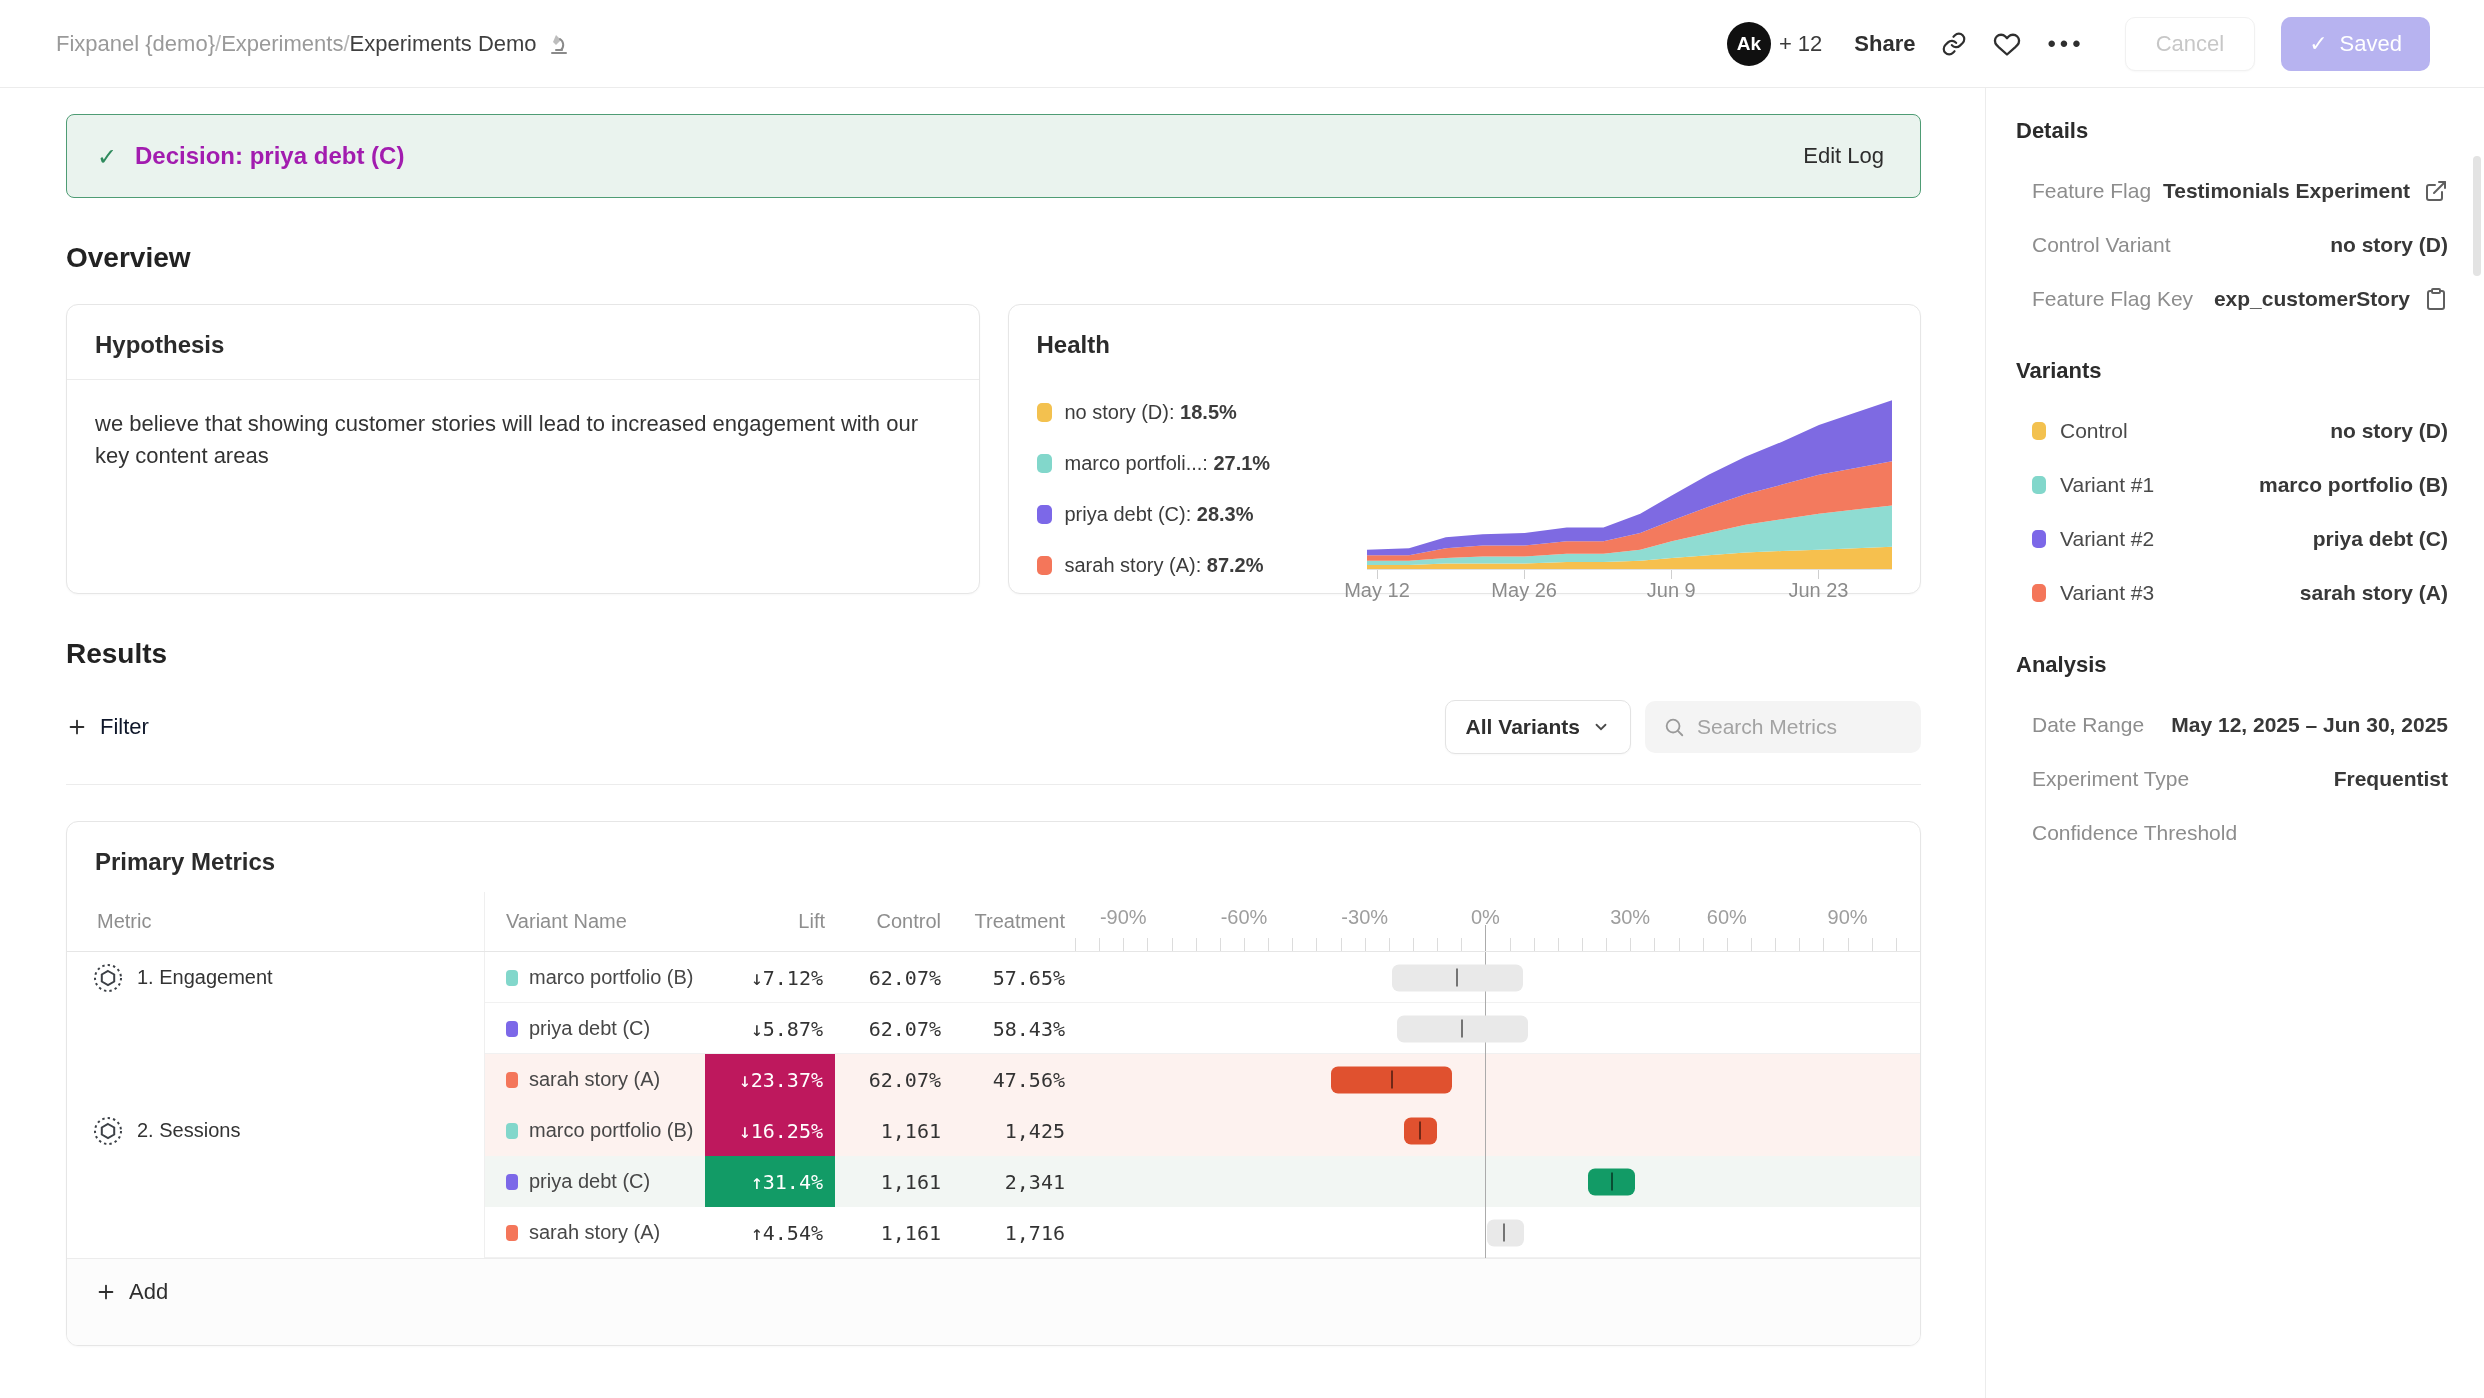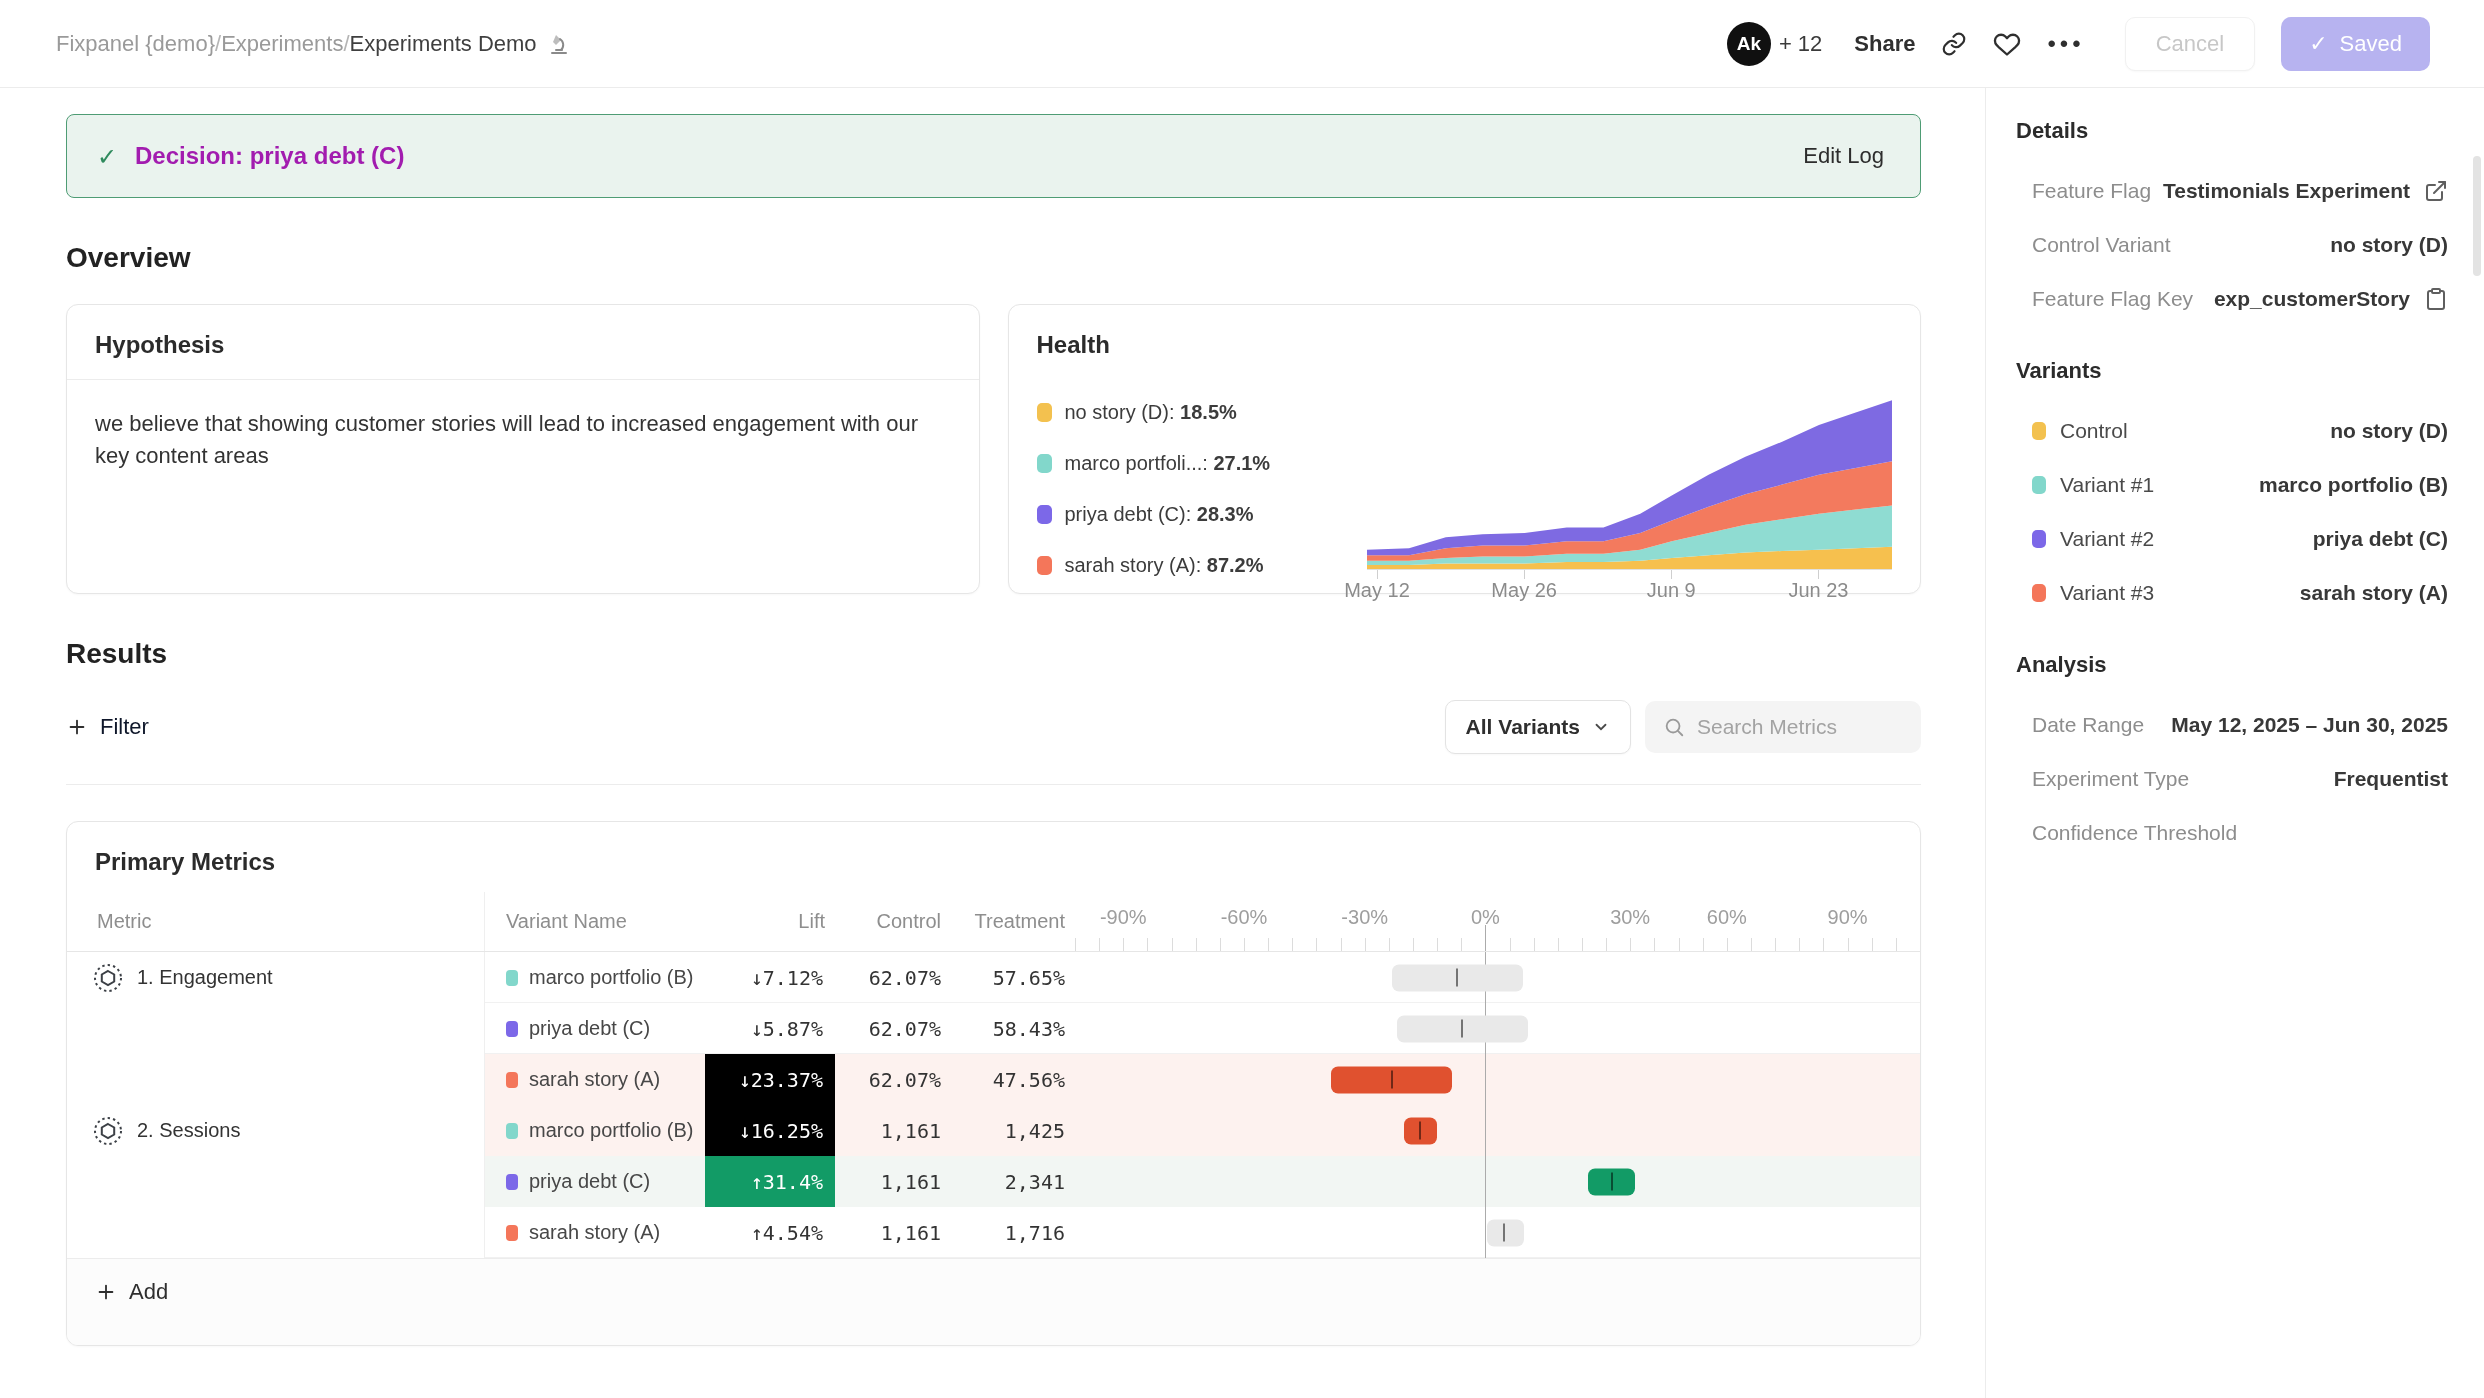--- a/index.html
+++ b/index.html
@@ -108,21 +108,21 @@
   .cell.lift.lift-red { background:#e0512f; color:#fff; }
   .cell.lift.lift-green { background:#129b66; color:#fff; }
   .cell.lift.lift-red .mono, .cell.lift.lift-green .mono { color:#fff; }
   .ci-bar { position:absolute; top:50%; transform:translateY(-50%); height:27px; border-radius:7px; }
   .ci-bar.gray { background:#e9e9e9; }
   .ci-bar.red { background:#e0512f; }
   .ci-bar.green { background:#129b66; }
   .ci-tick { position:absolute; top:50%; transform:translate(-50%,-50%); width:2px; height:18px; background:rgba(0,0,0,.5); }
   .row-bg-red .cell:not(.metric) { background:#fdf2ef; }
   .row-bg-green .cell:not(.metric) { background:#f2f6f3; }
-  .row-bg-red .cell.lift.lift-red { background:#000000; }
+  .row-bg-red .cell.lift.lift-red { background:#be185d; }
   .row-bg-green .cell.lift.lift-green { background:#129b66; }
   .tfoot { border-top:1px solid #ececec; background:#fcfcfc; padding:20px 28px 40px; }
   .add-btn { display:flex; align-items:center; gap:12px; font-size:22px; color:#2f2f2f;
     background:none; border:none; font-family:inherit; cursor:pointer; }
 
   
   .side-section { margin-bottom:32px; }
   .side-h { font-size:22px; font-weight:700; color:#2b2b2b; margin-bottom:20px; }
   .side-row { display:flex; align-items:center; justify-content:space-between;
     padding:15px 0 15px 16px; }

